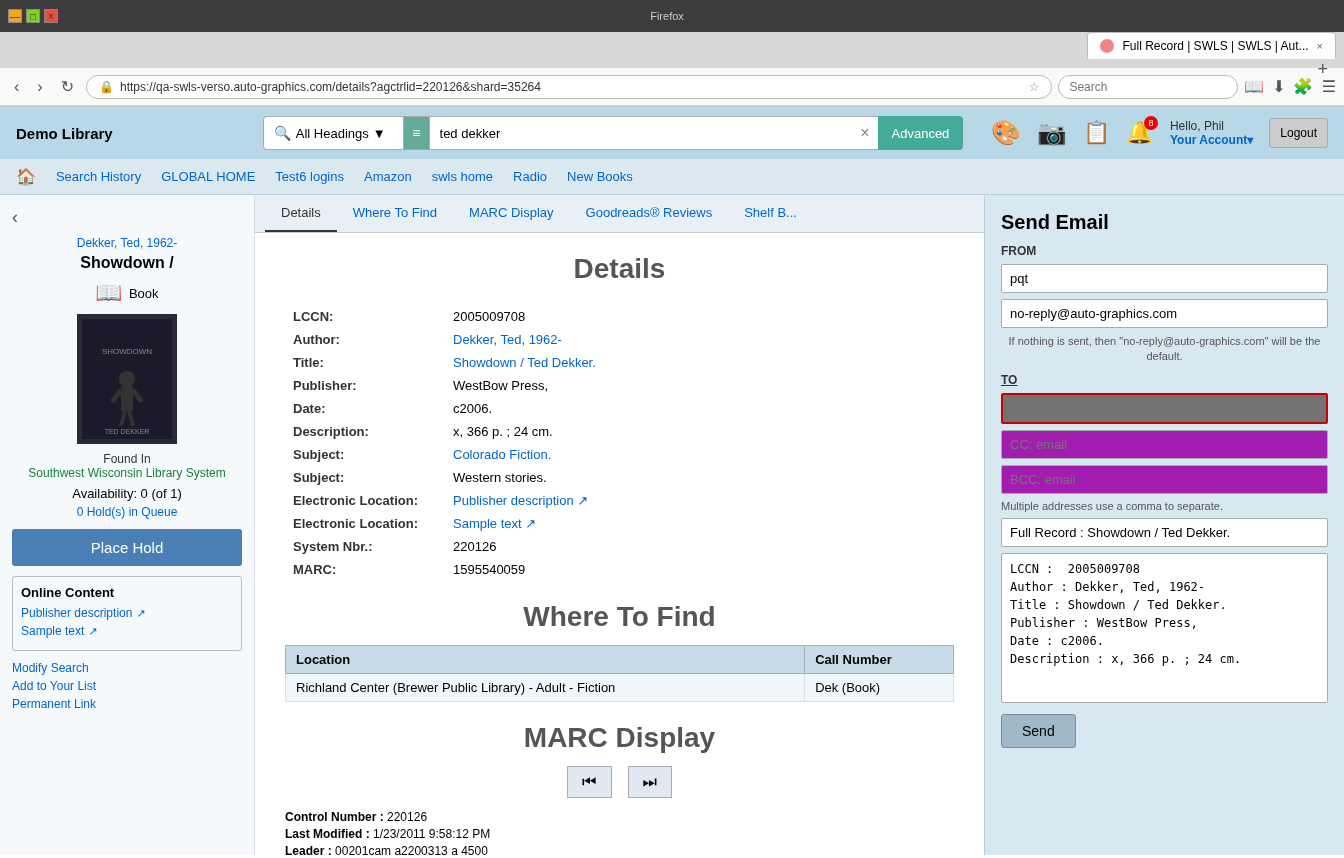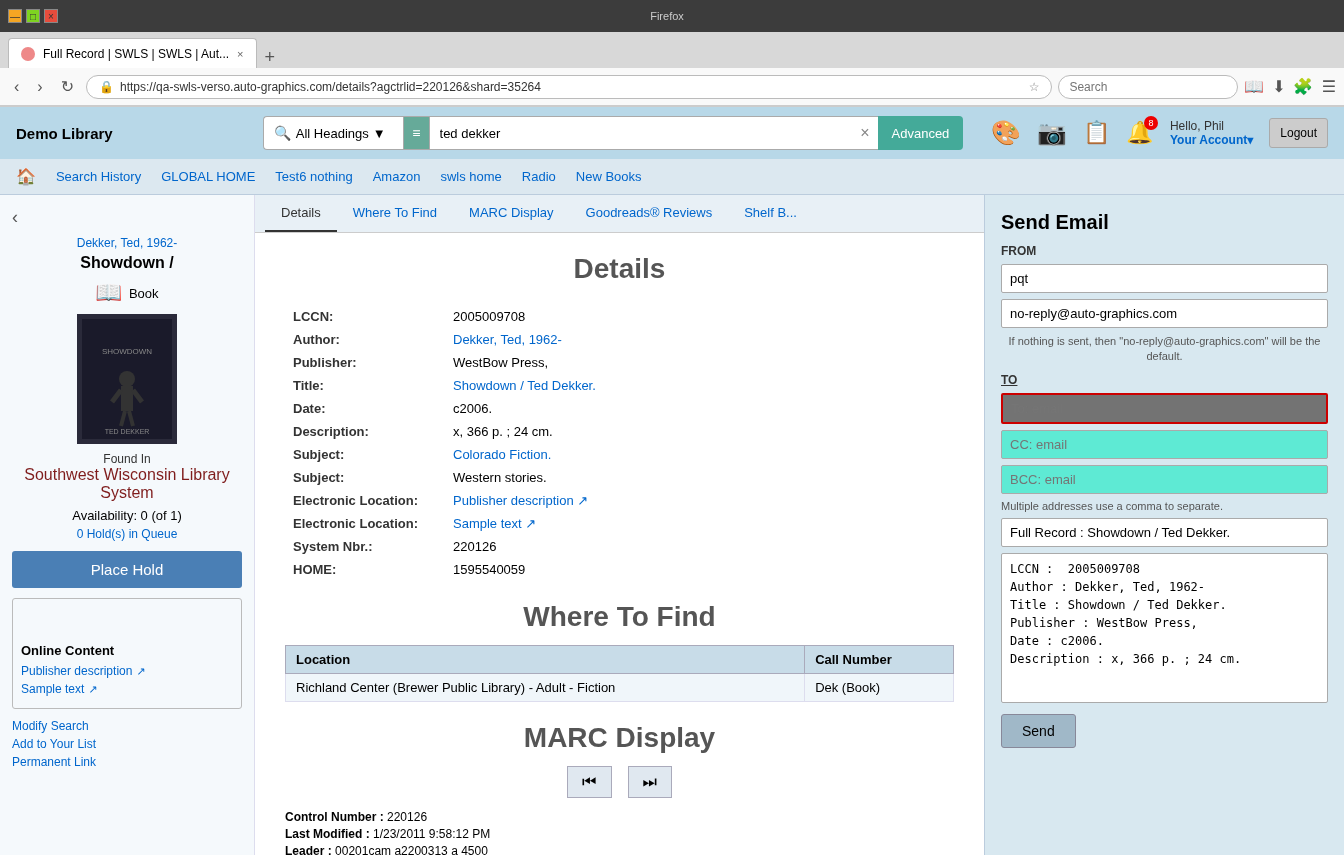--- a/index.html
+++ b/index.html
@@ -8,21 +8,21 @@
     
     .browser-chrome { background: #f0f0f0; border-bottom: 1px solid #ccc; }
     .title-bar { background: #3c3c3c; display: flex; align-items: center; justify-content: space-between; padding: 4px 8px; height: 32px; }
     .title-bar-left { display: flex; align-items: center; gap: 8px; }
     .window-controls { display: flex; gap: 4px; }
     .win-btn { width: 14px; height: 14px; border: 1px solid #888; background: #ccc; font-size: 10px; display: flex; align-items: center; justify-content: center; color: #333; cursor: pointer; }
     .win-btn.close { background: #e74c3c; }
     .win-btn.min { background: #f5a623; }
     .win-btn.max { background: #7ed321; }
 
-    .tab-bar { background: #d8d8d8; display: flex; align-items: flex-end; padding: 0 8px; height: 36px; }
+    .tab-bar { background: #d8d8d8; display: flex; align-items: flex-end; padding: 0 8px; height: 36px; flex-direction: column; }
     .tab { background: #fff; border: 1px solid #bbb; border-bottom: none; padding: 6px 12px; font-size: 12px; display: flex; align-items: center; gap: 8px; height: 30px; border-radius: 4px 4px 0 0; }
     .tab-favicon { width: 14px; height: 14px; background: #e88; border-radius: 50%; display: inline-block; }
     .tab-close { color: #666; font-size: 11px; cursor: pointer; }
     .new-tab-btn { background: none; border: none; font-size: 18px; color: #555; cursor: pointer; padding: 0 8px; }
 
     .address-bar { background: #f9f9f9; border-bottom: 1px solid #ccc; display: flex; align-items: center; padding: 4px 8px; gap: 6px; height: 38px; }
     .nav-btn { background: none; border: none; font-size: 16px; color: #555; cursor: pointer; padding: 2px 6px; }
     .nav-btn:disabled { color: #bbb; }
     .url-bar { flex: 1; border: 1px solid #bbb; border-radius: 12px; padding: 4px 12px; font-size: 12px; background: #fff; display: flex; align-items: center; gap: 6px; }
     .url-text { flex: 1; font-size: 12px; color: #333; }
@@ -57,26 +57,26 @@
     .main-content { display: flex; height: calc(858px - 52px - 36px - 36px - 38px - 36px); overflow: hidden; }
 
     
     .left-panel { width: 255px; flex-shrink: 0; background: #f5f9fc; border-right: 1px solid #dde; padding: 12px; overflow-y: auto; }
     .back-btn { font-size: 18px; cursor: pointer; color: #555; margin-bottom: 8px; display: inline-block; }
     .author-link { color: #06c; font-size: 12px; text-align: center; display: block; margin-bottom: 4px; }
     .book-title { font-size: 16px; font-weight: bold; text-align: center; margin-bottom: 8px; }
     .book-type { display: flex; align-items: center; justify-content: center; gap: 6px; font-size: 13px; margin-bottom: 8px; }
     .book-icon { font-size: 22px; }
     .found-in { text-align: center; font-size: 12px; color: #333; margin-bottom: 6px; }
-    .found-link { color: #7f1d1d; font-size: 16px; }
+    .found-link { color: #15803d; font-size: 12px; }
     .availability { text-align: center; font-size: 13px; margin-bottom: 4px; }
     .holds-queue { color: #06c; font-size: 12px; text-align: center; margin-bottom: 10px; display: block; }
     .place-hold-btn { width: 100%; background: #4a7fb5; color: #fff; border: none; padding: 10px; font-size: 15px; cursor: pointer; border-radius: 3px; margin-bottom: 10px; }
     .online-content-box { border: 1px solid #bbb; padding: 8px; border-radius: 3px; margin-bottom: 10px; }
-    .online-content-title { font-weight: bold; font-size: 13px; margin-bottom: 6px; margin-top: 36px; }
+    .online-content-title { font-weight: bold; font-size: 13px; margin-bottom: 6px; }
     .online-link { color: #06c; font-size: 12px; display: flex; align-items: center; gap: 4px; margin-bottom: 4px; }
     .ext-icon { font-size: 11px; }
     .action-links { display: flex; flex-direction: column; gap: 4px; }
     .action-link { color: #06c; font-size: 12px; cursor: pointer; }
 
     
     .center-panel { flex: 1; overflow-y: auto; background: #fff; }
     .tabs-row { display: flex; border-bottom: 1px solid #ccc; background: #e8f0f6; padding: 0 10px; }
     .tab-item { padding: 10px 16px; font-size: 13px; cursor: pointer; color: #06c; border-bottom: 2px solid transparent; }
     .tab-item.active { border-bottom-color: #333; color: #333; }
@@ -97,21 +97,21 @@
     .marc-nav-btn { background: #e0e8f0; border: 1px solid #aab; padding: 6px 14px; cursor: pointer; font-size: 16px; }
 
     
     .right-panel { width: 360px; flex-shrink: 0; background: #d8e8f0; border-left: 1px solid #bcd; padding: 16px; overflow-y: auto; }
     .send-email-title { font-size: 20px; font-weight: bold; margin-bottom: 10px; }
     .from-label { font-size: 12px; font-weight: bold; margin-bottom: 6px; color: #333; }
     .email-input { width: 100%; border: 1px solid #aaa; padding: 6px 8px; font-size: 13px; background: #fff; margin-bottom: 6px; border-radius: 2px; }
     .email-note { font-size: 11px; color: #555; margin-bottom: 8px; line-height: 1.4; text-align: center; }
     .to-label { font-size: 12px; font-weight: bold; margin-bottom: 6px; color: #333; text-decoration: underline; }
     .to-input { width: 100%; border: 2px solid #c00; padding: 6px 8px; font-size: 13px; background: #737373; margin-bottom: 6px; border-radius: 2px; }
-    .cc-input { width: 100%; border: 1px solid #aaa; padding: 6px 8px; font-size: 13px; background: #5eead4; margin-bottom: 6px; border-radius: 2px; }
+    .cc-input { width: 100%; border: 1px solid #aaa; padding: 6px 8px; font-size: 13px; background: #a21caf; margin-bottom: 6px; border-radius: 2px; }
     .multi-addr-note { font-size: 11px; color: #555; margin-bottom: 6px; }
     .email-subject { width: 100%; border: 1px solid #aaa; padding: 6px 8px; font-size: 13px; background: #fff; margin-bottom: 6px; border-radius: 2px; }
     .email-body { width: 100%; border: 1px solid #aaa; padding: 6px 8px; font-size: 12px; background: #fff; height: 150px; resize: none; margin-bottom: 8px; border-radius: 2px; line-height: 1.5; }
     .send-btn { background: #a0b8c8; border: 1px solid #889; padding: 8px 20px; font-size: 14px; cursor: pointer; border-radius: 3px; }
 
     
     .book-cover-img { width: 100px; height: 130px; display: block; margin: 0 auto 8px; }
   </style>
 </head>
 <body>
@@ -194,21 +194,21 @@
       <span class="your-account">Your Account▾</span>
     </div>
     <button class="logout-btn">Logout</button>
   </div>
 </div>
 
 <div class="nav-bar">
   <a class="nav-item home-icon">🏠</a>
   <a class="nav-item">Search History</a>
   <a class="nav-item">GLOBAL HOME</a>
-  <a class="nav-item">Test6 nothing</a>
+  <a class="nav-item">Test6 logins</a>
   <a class="nav-item">Amazon</a>
   <a class="nav-item">swls home</a>
   <a class="nav-item">Radio</a>
   <a class="nav-item">New Books</a>
 </div>
 
 <div class="main-content">
 
   <div class="left-panel">
     <span class="back-btn">‹</span>
@@ -278,28 +278,28 @@
         <tbody>
           <tr>
             <td>LCCN:</td>
             <td>2005009708</td>
           </tr>
           <tr>
             <td>Author:</td>
             <td><a class="detail-link">Dekker, Ted, 1962-</a></td>
           </tr>
           <tr>
+            <td>Title:</td>
+            <td><a class="detail-link">Showdown / Ted Dekker.</a></td>
+          </tr>
+          <tr>
             <td>Publisher:</td>
             <td>WestBow Press,</td>
           </tr>
           <tr>
-            <td>Title:</td>
-            <td><a class="detail-link">Showdown / Ted Dekker.</a></td>
-          </tr>
-          <tr>
             <td>Date:</td>
             <td>c2006.</td>
           </tr>
           <tr>
             <td>Description:</td>
             <td>x, 366 p. ; 24 cm.</td>
           </tr>
           <tr>
             <td>Subject:</td>
             <td><a class="detail-link">Colorado Fiction.</a></td>
@@ -314,21 +314,21 @@
           </tr>
           <tr>
             <td>Electronic Location:</td>
             <td><a class="detail-link">Sample text ↗</a></td>
           </tr>
           <tr>
             <td>System Nbr.:</td>
             <td>220126</td>
           </tr>
           <tr>
-            <td>HOME:</td>
+            <td>MARC:</td>
             <td>1595540059</td>
           </tr>
         </tbody>
       </table>
 
       <h2 class="where-to-find-heading">Where To Find</h2>
       <table class="location-table">
         <thead>
           <tr>
             <th>Location</th>

